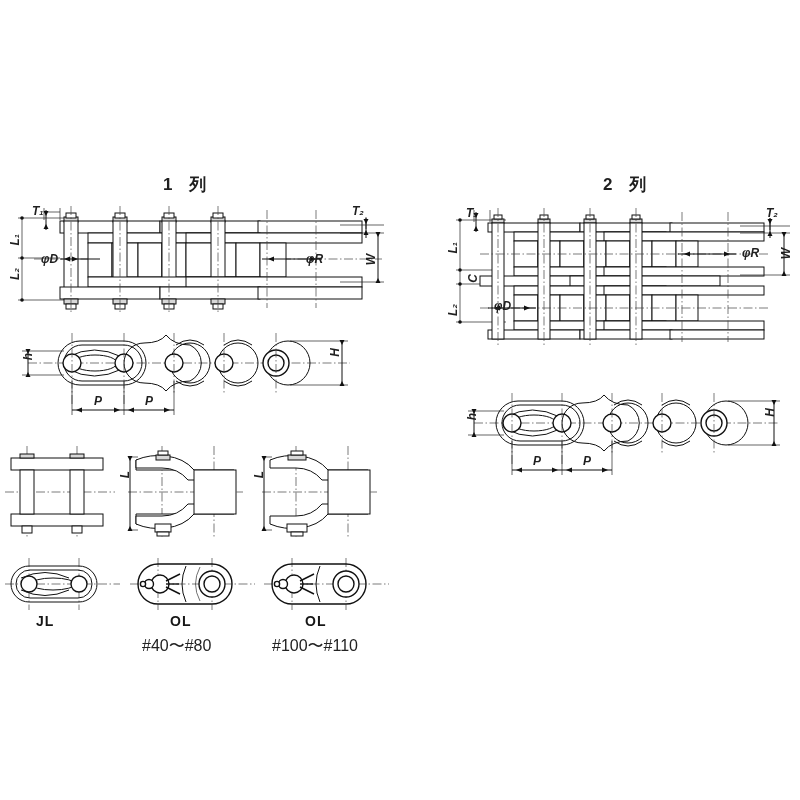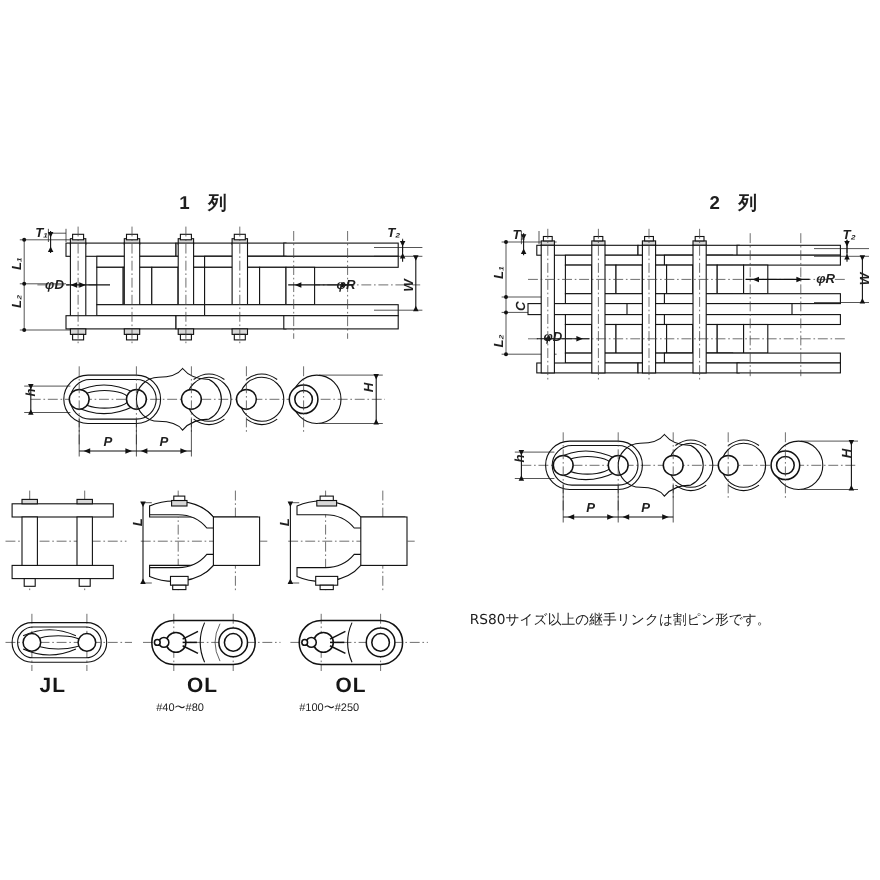--- a/index.html
+++ b/index.html
@@ -3,42 +3,42 @@
 <meta charset="utf-8">
 <style>
   html,body{margin:0;padding:0;background:#ffffff;}
   body{width:800px;height:800px;position:relative;overflow:hidden;
        font-family:"Liberation Sans","DejaVu Sans",sans-serif;color:#1a1a1a;}
   .stage{position:absolute;left:0;top:16px;width:708px;height:800px;}
   .abs{position:absolute;}
   .ttl{font-weight:700;font-size:17px;letter-spacing:6px;color:#1f1f1f;white-space:nowrap;}
   .dim{font-style:italic;font-weight:700;font-size:12px;color:#1f1f1f;white-space:nowrap;text-align:right;}
   .vert{writing-mode:vertical-rl;transform:rotate(180deg);}
-  .lbl{font-weight:700;font-size:19px;letter-spacing:1px;color:#161616;white-space:nowrap;}
-  .sub{font-weight:400;font-size:10px;color:#222;white-space:nowrap;}
+  .lbl{font-weight:700;font-size:14px;letter-spacing:1px;color:#161616;white-space:nowrap;}
+  .sub{font-weight:400;font-size:16px;color:#222;white-space:nowrap;}
   .note{font-size:12.5px;line-height:19.5px;color:#1c1c1c;white-space:nowrap;
         font-family:"DejaVu Sans","Liberation Sans",sans-serif;}
   svg{display:block;overflow:visible;}
   .ln{stroke:#111;fill:none;stroke-width:1;}
   .ln2{stroke:#111;fill:none;stroke-width:1.4;}
   .thin{stroke:#333;fill:none;stroke-width:.7;}
   .cl{stroke:#444;fill:none;stroke-width:.7;stroke-dasharray:9 2.5 1.5 2.5;}
   .ext{stroke:#222;fill:none;stroke-width:.7;}
   .wh{fill:#ffffff;}
   .hatch{fill:#d8d8d8;}
   .arrowdot{fill:#111;}
 </style>
 </head>
 <body>
 
 <div class="stage">
 
   <div class="abs ttl" style="left:163px;top:157px;">1  列</div>
 
-  <div class="abs ttl" style="left:603px;top:157px;margin-left:42px;">2  列</div>
+  <div class="abs ttl" style="left:603px;top:157px;">2  列</div>
 
   <div class="abs" style="left:0px;top:180px;">
     <svg width="400" height="130" viewBox="0 0 400 130">
 
       <g class="ext">
         <line x1="18" y1="22" x2="78" y2="22"></line>
         <line x1="18" y1="62" x2="60" y2="62"></line>
         <line x1="18" y1="104" x2="78" y2="104"></line>
         <line x1="22" y1="22" x2="22" y2="104"></line>
         <line x1="44" y1="12" x2="44" y2="24"></line>
@@ -632,19 +632,18 @@
       </g>
     </svg>
   </div>
 
   <div class="abs lbl" style="left:36px;top:597px;">JL</div>
 
   <div class="abs lbl" style="left:170px;top:597px;">OL</div>
   <div class="abs sub" style="left:142px;top:620px;">#40〜#80</div>
 
   <div class="abs lbl" style="left:305px;top:597px;">OL</div>
-  <div class="abs sub" style="left:272px;top:620px;">#100〜#250</div>
+  <div class="abs sub" style="left:272px;top:620px;">#100〜#110</div>
 
   <div class="abs" style="left:427px;top:537px;">
-    <div class="note">RS80サイズ以上の継手リンクは割ピン形です。</div>
   </div>
 
 </div>
 
 </body></html>

